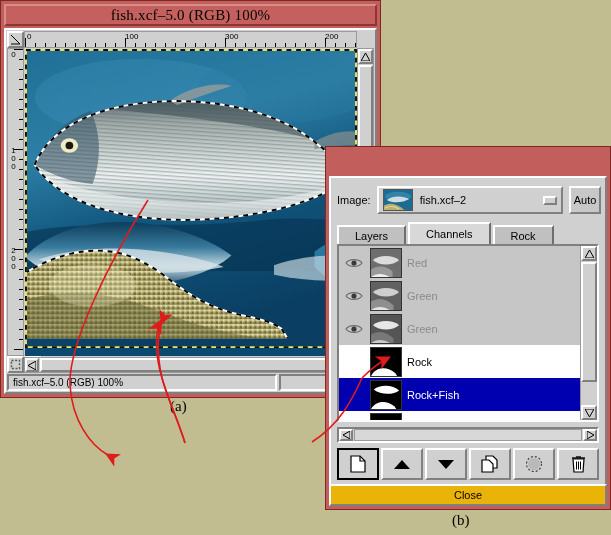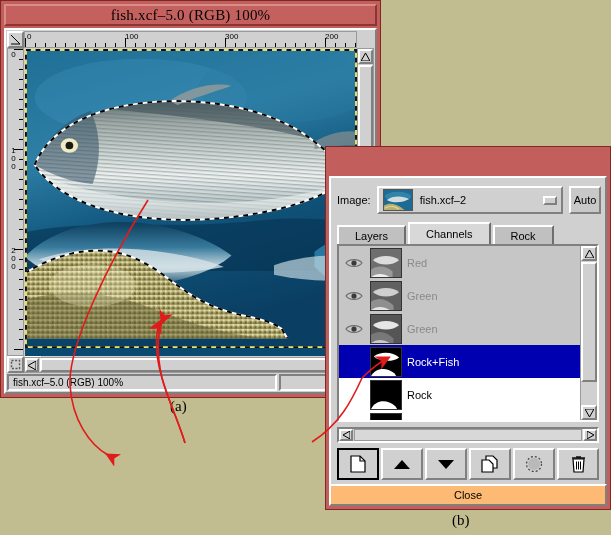--- a/index.html
+++ b/index.html
@@ -154,21 +154,21 @@
   .tb-btn{
     flex:1;height:32px;display:flex;align-items:center;justify-content:center;
     background:#d0d0d0;border:2px solid;border-color:#ffffff #808080 #808080 #ffffff;
     box-sizing:border-box;
   }
   .tb-btn.focus{border-color:#000000;border-width:2px;background:#d0d0d0;}
 
   #close-wrap{position:absolute;left:3px;right:3px;bottom:3px;height:22px;}
   #close-btn{
     width:100%;height:100%;display:flex;align-items:center;justify-content:center;
-    font-size:11px;background:#fdba74;
+    font-size:11px;background:#eab308;
     border:2px solid;border-color:#ffffff #808080 #808080 #ffffff;box-sizing:border-box;
   }
 
   
   .caption{
     position:absolute;font-family:"Liberation Serif",serif;font-size:15px;color:#000;
   }
   #annot{
     position:absolute;left:84px;top:440px;width:230px;
     font-family:"Liberation Serif",serif;font-size:14.5px;color:#000;
@@ -501,36 +501,36 @@
               </svg>
             </div>
             <div class="chan-thumb"><svg viewBox="0 0 32 30" preserveAspectRatio="none">
                 <rect width="32" height="30" fill="#555555"></rect>
                 <path d="M2,11 C9,5 23,5 30,11 C23,17 9,17 2,11 Z" fill="#e6e6e6"></path>
                 <path d="M0,21 C8,16 17,18 24,25 L24,30 L0,30 Z" fill="#787878"></path>
                 <path d="M0,30 C6,25 14,26 20,30 Z" fill="#cacaca"></path>
               </svg></div>
             <span class="chan-label">Green</span>
           </div>
+          <div class="chan-row plain">
+            <div class="eye"></div>
+            <div class="chan-thumb"><svg viewBox="0 0 32 30" preserveAspectRatio="none">
+                <rect width="32" height="30" fill="#000"></rect>
+                <path d="M0,30 C5,20 17,19 26,27 L28,30 Z" fill="#fff"></path>
+              </svg></div>
+            <span class="chan-label">Rock</span>
+          </div>
           <div class="chan-row sel">
             <div class="eye"></div>
             <div class="chan-thumb"><svg viewBox="0 0 32 30" preserveAspectRatio="none">
                 <rect width="32" height="30" fill="#000"></rect>
                 <path d="M3,9 C10,3 24,4 30,10 C24,15 10,15 3,9 Z" fill="#fff"></path>
                 <path d="M0,30 C5,21 16,20 25,27 L27,30 Z" fill="#fff"></path>
               </svg></div>
             <span class="chan-label">Rock+Fish</span>
-          </div>
-          <div class="chan-row plain">
-            <div class="eye"></div>
-            <div class="chan-thumb"><svg viewBox="0 0 32 30" preserveAspectRatio="none">
-                <rect width="32" height="30" fill="#000"></rect>
-                <path d="M0,30 C5,20 17,19 26,27 L28,30 Z" fill="#fff"></path>
-              </svg></div>
-            <span class="chan-label">Rock</span>
           </div>
           <div class="chan-row plain">
             <div class="eye"></div>
             <div class="chan-thumb"><svg viewBox="0 0 32 30" preserveAspectRatio="none">
                 <rect width="32" height="30" fill="#000"></rect>
                 <path d="M3,16 C10,9 24,9 30,16 C24,22 10,22 3,16 Z" fill="#fff"></path>
               </svg></div>
           </div>
         </div>
       <div id="list-sb">

